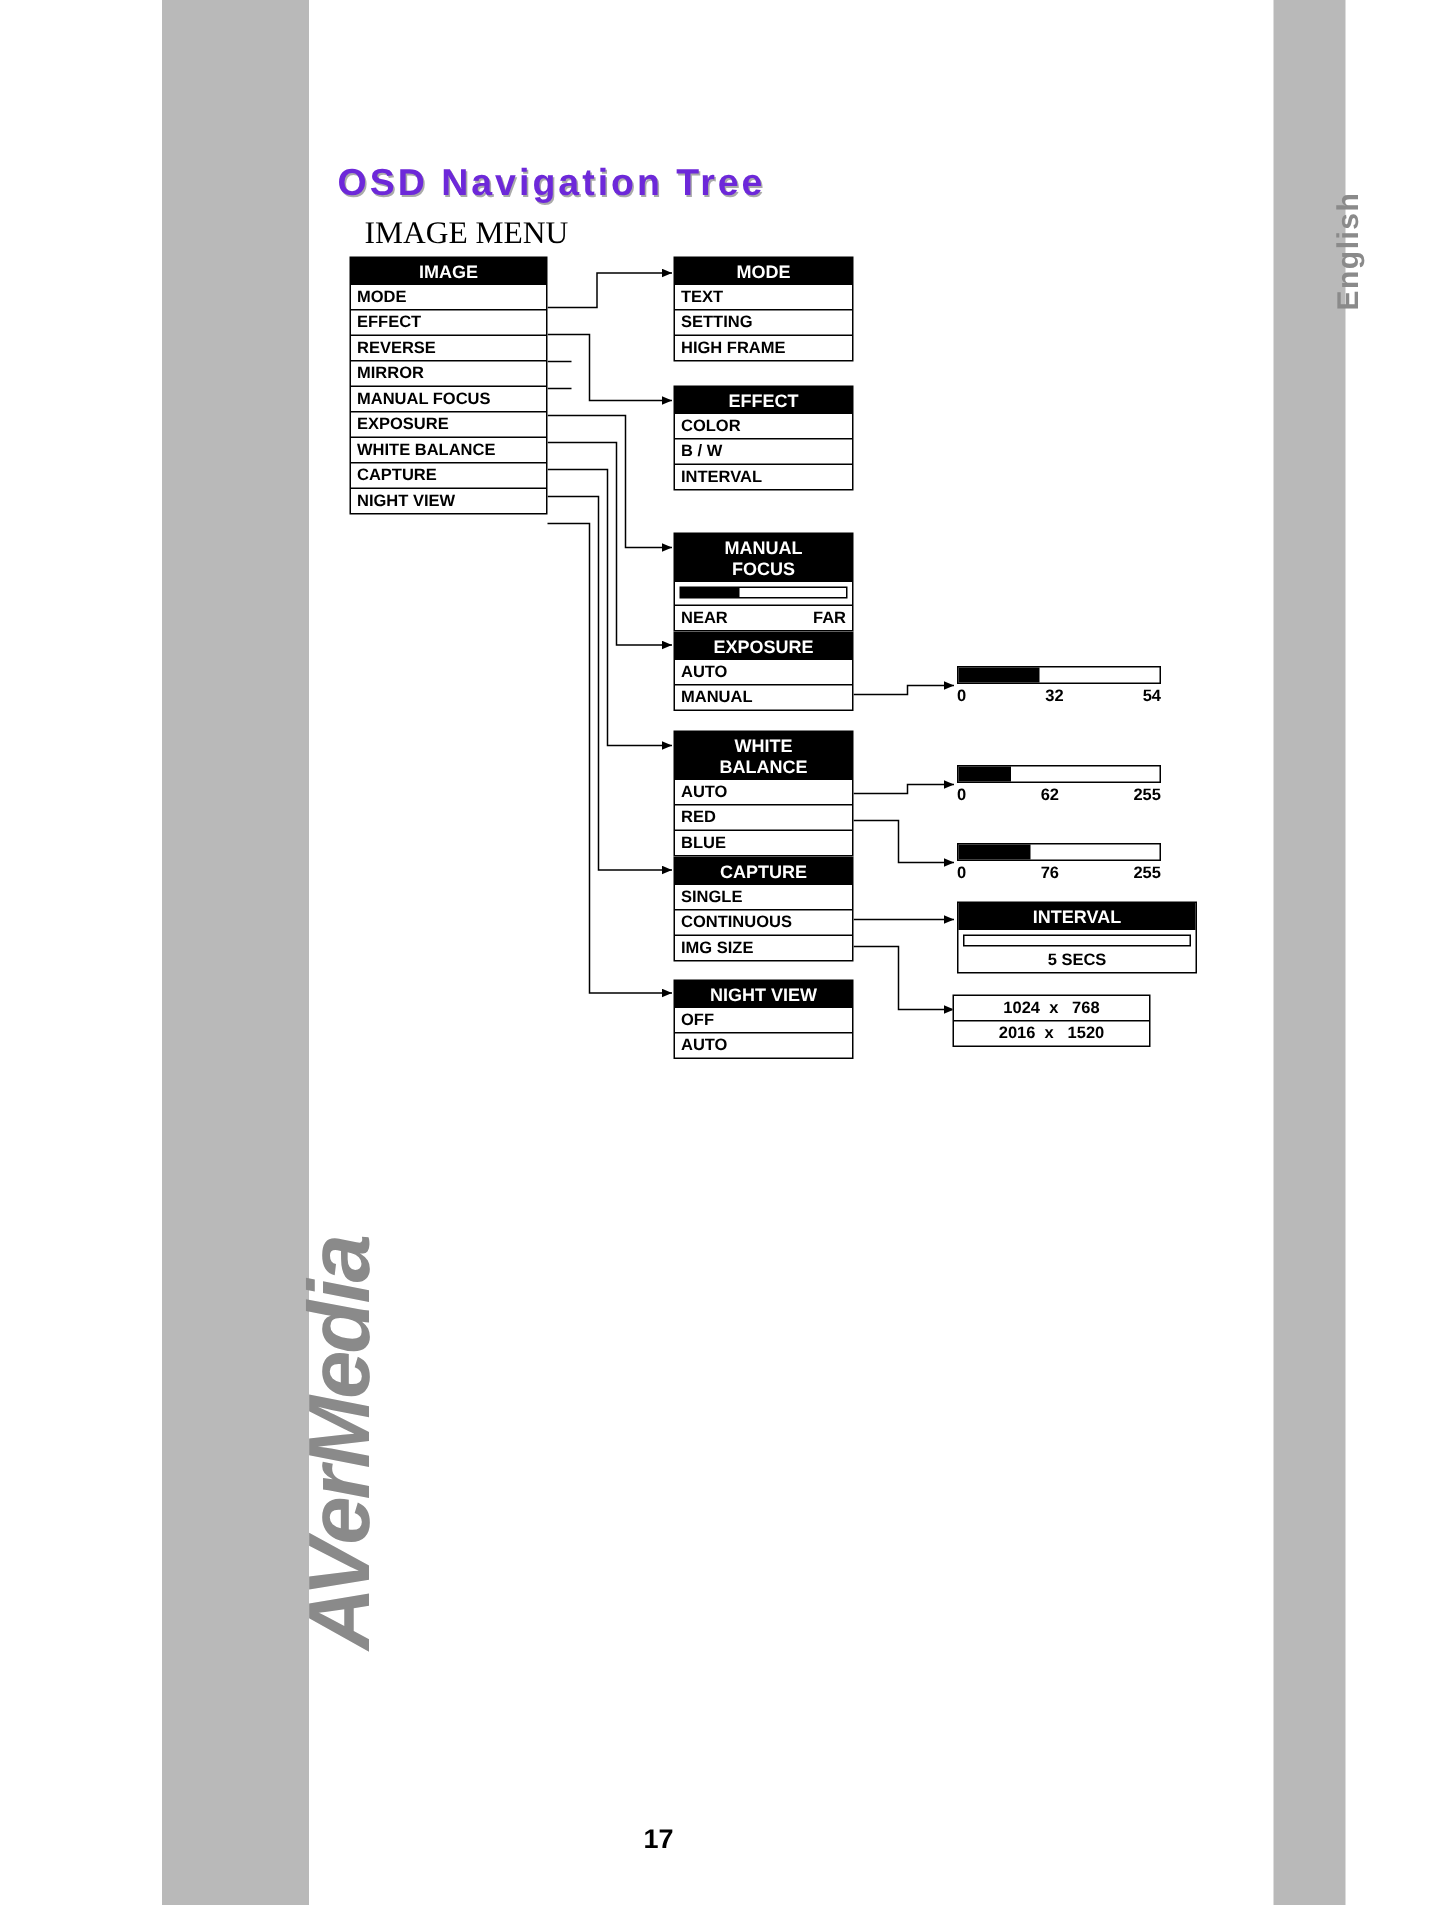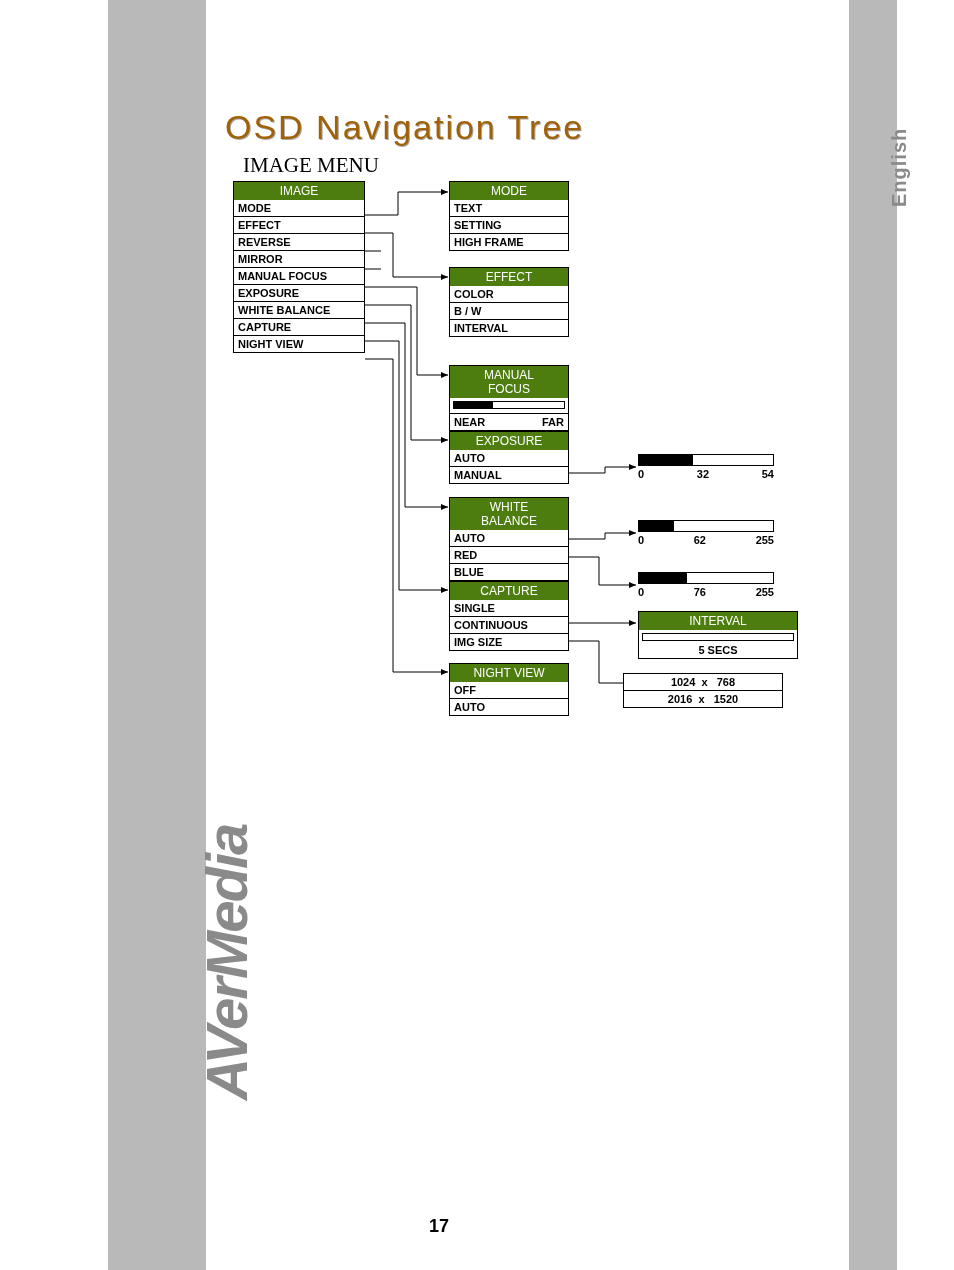--- a/index.html
+++ b/index.html
@@ -2,26 +2,26 @@
 <html><head>
 <meta charset="utf-8">
 <style>
   * { box-sizing: border-box; margin: 0; padding: 0; }
   body { width: 954px; height: 1270px; background: #fff; font-family: Arial, sans-serif; position: relative; }
   .left-sidebar { position: absolute; left: 108px; top: 0; width: 98px; height: 1270px; background: #b9b9b9; }
   .right-sidebar { position: absolute; left: 849px; top: 0; width: 48px; height: 1270px; background: #b9b9b9; }
   .brand { position: absolute; transform: rotate(-90deg); transform-origin: left top; left: 193px; top: 1100px; font-size: 58px; font-weight: 900; font-style: italic; letter-spacing: -2px; color: #8a8a8a; white-space: nowrap; }
   .lang { position: absolute; transform: rotate(-90deg); transform-origin: left top; left: 888px; top: 207px; font-size: 20px; font-weight: bold; color: #8a8a8a; letter-spacing: 1px; }
   .content { position: absolute; left: 225px; top: 108px; width: 600px; }
-  .title { font-size: 34px; font-weight: 400; letter-spacing: 2px; color: #a16207; text-shadow: 1px 1px 0 #aaa; margin-bottom: 6px; }
+  .title { font-size: 25px; font-weight: 700; letter-spacing: 2px; color: #6d28d9; text-shadow: 1px 1px 0 #aaa; margin-bottom: 6px; }
   .desc { font-size: 19px; line-height: 1.3; margin-bottom: 8px; }
   .subhead { font-size: 21px; margin-left: 18px; margin-bottom: 3px; font-family: Liberation Serif, serif; }
   .diagram { position: relative; width: 560px; height: 540px; margin-left: 8px; }
   .box { position: absolute; border: 1.5px solid #000; background: #fff; }
-  .hdr { background: #4d7c0f; color: #fff; font-size: 12px; font-weight: normal; text-align: center; padding: 2px 12px; }
+  .hdr { background: #000000; color: #fff; font-size: 12px; font-weight: bold; text-align: center; padding: 2px 12px; }
   .itm { font-size: 11px; font-weight: bold; padding: 2px 4px; border-bottom: 1px solid #000; }
   .itm:last-child { border-bottom: none; }
   svg.lines { position: absolute; left: 0; top: 0; width: 560px; height: 540px; pointer-events: none; }
   .pagenum { position: absolute; left: 0; width: 878px; text-align: center; top: 1216px; font-size: 18px; font-weight: bold; }
 </style>
 </head>
 <body>
 
 <div class="left-sidebar"></div>
 <div class="right-sidebar"></div>
@@ -158,21 +158,21 @@
       <div class="itm">CONTINUOUS</div>
       <div class="itm">IMG SIZE</div>
     </div>
     <div class="box" style="left:405px;top:430px;width:160px">
       <div class="hdr">INTERVAL</div>
       <div style="padding:3px">
           <div style="border:1px solid #000;height:8px"></div>
         </div>
       <div style="text-align:center;font-size:11px;font-weight:bold;padding-bottom:2px">5 SECS</div>
     </div>
-    <div class="box" style="left:390px;top:492px;width:160px">
+    <div class="box" style="left:402px;top:492px;width:132px">
       <div class="itm" style="text-align:center;white-space:pre">1024  x   768</div>
       <div class="itm" style="text-align:center;white-space:pre">2016  x   1520</div>
     </div>
 
     <div class="box" style="left:216px;top:482px;width:120px">
       <div class="hdr">NIGHT VIEW</div>
       <div class="itm">OFF</div>
       <div class="itm">AUTO</div>
     </div>
 

